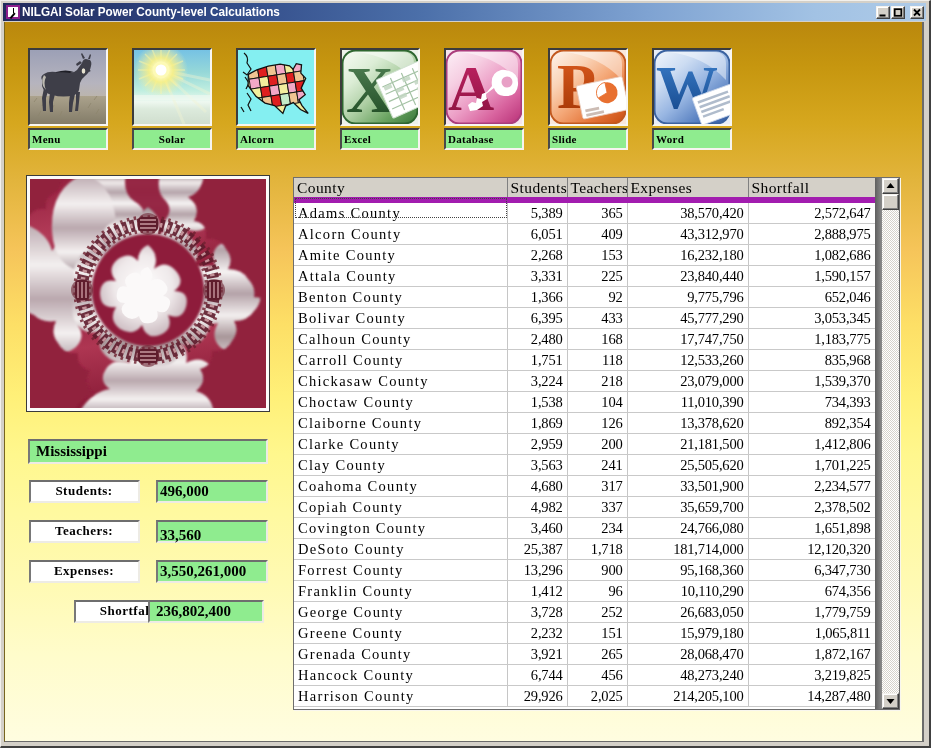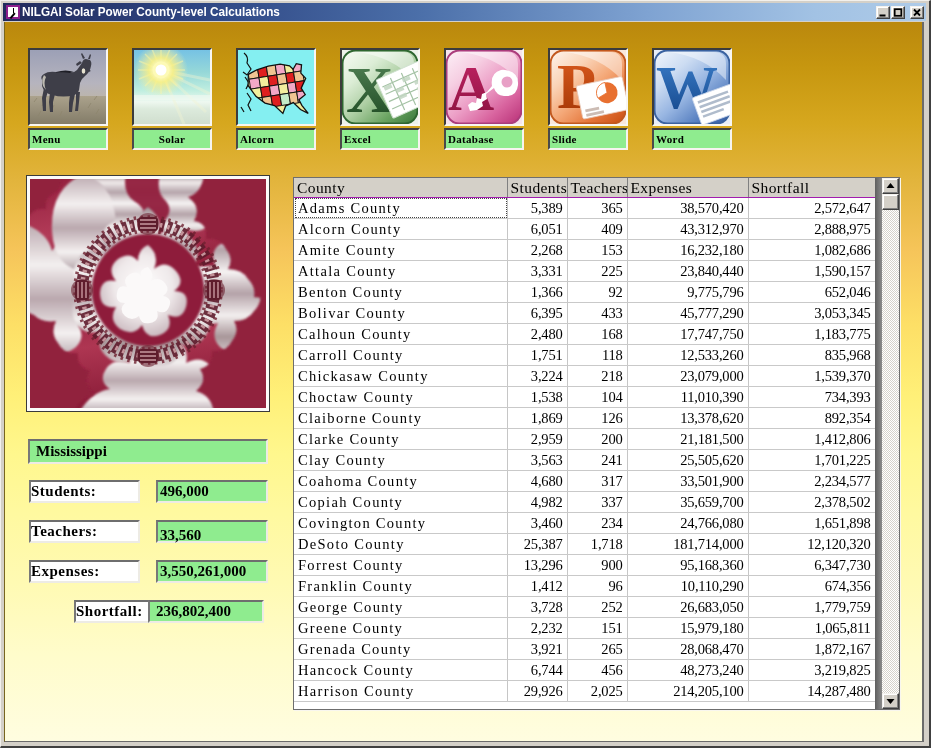--- a/index.html
+++ b/index.html
@@ -37,27 +37,27 @@
   .tlab.c{text-align:center;padding-left:0;}
 
   
   #fractal{position:absolute;left:27px;top:176px;width:242px;height:235px;box-sizing:border-box;
         border:3px solid #FCFCFA;outline:1px solid #3A3A3A;background:#9E2642;overflow:hidden;}
   .glab{position:absolute;box-sizing:border-box;background:#8FEC8F;
         border:2px solid;border-color:#6E6E6E #EDEBE5 #EDEBE5 #787878;
         font-weight:bold;font-size:15px;color:#000;}
   .wlab{position:absolute;box-sizing:border-box;background:#FFFFFF;
         border:2px solid;border-color:#6E6E6E #EDEBE5 #EDEBE5 #787878;
-        font-weight:bold;font-size:15px;color:#000;text-align:left;letter-spacing:0.5px;}
+        font-weight:bold;font-size:13px;color:#000;text-align:center;letter-spacing:0.5px;}
   
   #grid{position:absolute;left:293px;top:177px;width:607px;height:533px;box-sizing:border-box;
         border:1px solid #6E6E6E;background:#fff;box-shadow:1px 1px 0 #F8F6EE;}
   #grid table{border-collapse:collapse;table-layout:fixed;width:581px;font-size:14.5px;}
   #grid th{background:#D4D0C8;font-weight:normal;text-align:left;height:19px;
-        border-right:1px solid #808080;border-bottom:1px solid #a21caf;
+        border-right:1px solid #808080;border-bottom:6px solid #a21caf;
         padding:0 0 0 3px;overflow:hidden;white-space:nowrap;font-size:15.5px;letter-spacing:0.4px;}
   #grid td{height:20px;border-right:1px solid #C6C6C6;border-bottom:1px solid #C9C9C9;
         padding:0 4px 0 4px;overflow:hidden;white-space:nowrap;}
   #grid td.t{padding-left:4px;padding-right:0;letter-spacing:1.3px;}
   #grid td.n{text-align:right;letter-spacing:-0.2px;}
   #darkstrip{position:absolute;right:24px;top:178px;width:7px;height:531px;
         background:linear-gradient(to right,#5F5F5F,#8A8A8A);}
   #vsb{position:absolute;left:881px;top:178px;width:17px;height:531px;
         background-image:conic-gradient(#FFFFFF 0 25%,#D6D2CA 0 50%,#FFFFFF 0 75%,#D6D2CA 0);
         background-size:2px 2px;}

